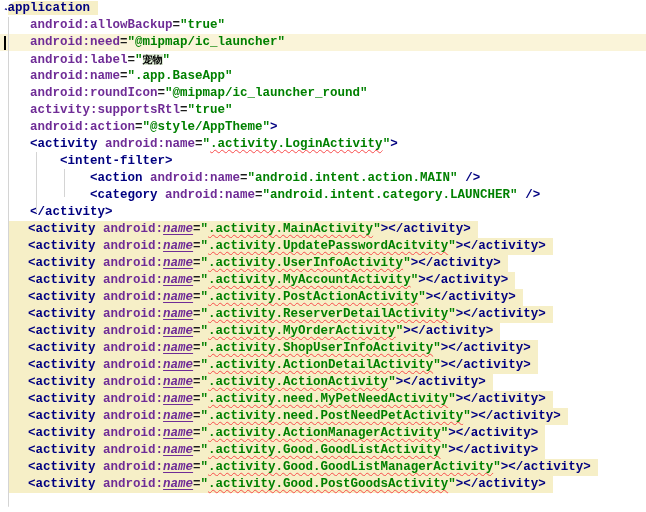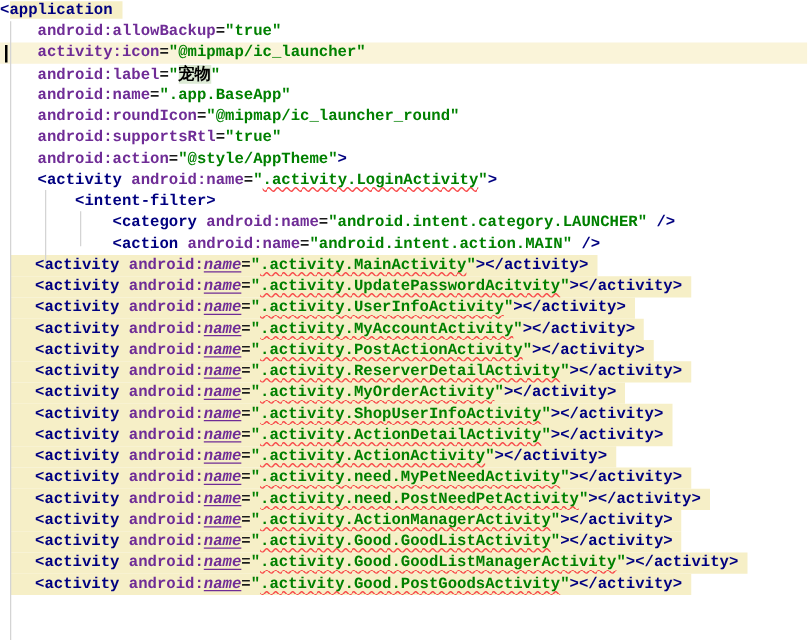--- a/index.html
+++ b/index.html
@@ -30,45 +30,46 @@
   .tk-attr{color:var(--c-attr);}
   .tk-underline{text-decoration:underline;text-decoration-thickness:1px;text-underline-offset:2px;font-style:italic;}
   .tk-eq{color:var(--c-eq);}
   .tk-val{color:var(--c-val);}
   .tk-squiggle{
     text-decoration:underline wavy var(--c-squiggle);
     text-decoration-thickness:1px;
     text-underline-offset:2px;
     text-decoration-skip-ink:none;
   }
-  .tk-cjk{color:var(--c-cjk);background:var(--cjk-bg);font-family:"DejaVu Sans",sans-serif;font-size:13px;}
+  .tk-cjk{color:var(--c-cjk);background:var(--cjk-bg);font-family:"DejaVu Sans",sans-serif;font-size:10px;}
   .tk-ws{color:#000;}
   .guide{position:absolute;width:1px;background:var(--c-guide);z-index:3;}
   .caret{position:absolute;left:4px;top:36px;width:2px;height:14px;background:#000;z-index:5;}
 </style>
 </head>
 <body>
 
-<div class="editor" style="--c-tag: #000080; --c-attr: #6F2C96; --c-eq: #1A1A1A; --c-val: #008000; --c-cjk: #000000; --cjk-bg: #DCEAD4; --row-hl-bg: #F6EFC7; --caret-line-bg: #FAF4D9; --c-squiggle: #F84B4B; --c-guide: #D4D4D4; background: rgb(255, 255, 255);">
+<div class="editor" style="--c-tag: #000080; --c-attr: #6F2C96; --c-eq: #1A1A1A; --c-val: #008000; --c-cjk: #000000; --cjk-bg: #DCEAD4; --row-hl-bg: #F6EFC7; --caret-line-bg: #FAF4D9; --c-squiggle: #F84B4B; --c-guide: #D4D4D4; background: rgb(255, 255, 255); border-radius: 23px;">
   <div class="guide" style="left:8px;top:17px;height:495px;"></div>
   <div class="guide" style="left:36px;top:152px;height:61px;"></div>
   <div class="guide" style="left:64px;top:169px;height:28px;"></div>
   <div id="code-lines">
       <div class="line"><span class="tk-tag">&lt;</span><span class="tk-tag tk-hlword">application</span></div>
       <div class="line"><span class="tk-ws">    </span><span class="tk-attr">android:allowBackup</span><span class="tk-eq">=</span><span class="tk-val">"true"</span></div>
-      <div class="line caret-line"><span class="tk-ws">    </span><span class="tk-attr">activity:icon</span><span class="tk-eq">=</span><span class="tk-val">"@mipmap/ic_launcher"</span></div>
+      <div class="line caret-line"><span class="tk-ws">    </span><span class="tk-attr">android:need</span><span class="tk-eq">=</span><span class="tk-val">"@mipmap/ic_launcher"</span></div>
       <div class="line"><span class="tk-ws">    </span><span class="tk-attr">android:label</span><span class="tk-eq">=</span><span class="tk-val">"</span><span class="tk-cjk">宠物</span><span class="tk-val">"</span></div>
       <div class="line"><span class="tk-ws">    </span><span class="tk-attr">android:name</span><span class="tk-eq">=</span><span class="tk-val">".app.BaseApp"</span></div>
       <div class="line"><span class="tk-ws">    </span><span class="tk-attr">android:roundIcon</span><span class="tk-eq">=</span><span class="tk-val">"@mipmap/ic_launcher_round"</span></div>
-      <div class="line"><span class="tk-ws">    </span><span class="tk-attr">android:supportsRtl</span><span class="tk-eq">=</span><span class="tk-val">"true"</span></div>
+      <div class="line"><span class="tk-ws">    </span><span class="tk-attr">activity:supportsRtl</span><span class="tk-eq">=</span><span class="tk-val">"true"</span></div>
       <div class="line"><span class="tk-ws">    </span><span class="tk-attr">android:action</span><span class="tk-eq">=</span><span class="tk-val">"@style/AppTheme"</span><span class="tk-tag">&gt;</span></div>
       <div class="line"><span class="tk-ws">    </span><span class="tk-tag">&lt;activity</span><span class="tk-ws"> </span><span class="tk-attr">android:name</span><span class="tk-eq">=</span><span class="tk-val">"</span><span class="tk-val tk-squiggle">.activity.LoginActivity</span><span class="tk-val">"</span><span class="tk-tag">&gt;</span></div>
       <div class="line"><span class="tk-ws">        </span><span class="tk-tag">&lt;intent-filter&gt;</span></div>
+      <div class="line"><span class="tk-ws">            </span><span class="tk-tag">&lt;action</span><span class="tk-ws"> </span><span class="tk-attr">android:name</span><span class="tk-eq">=</span><span class="tk-val">"android.intent.action.MAIN"</span><span class="tk-ws"> </span><span class="tk-tag">/&gt;</span></div>
       <div class="line"><span class="tk-ws">            </span><span class="tk-tag">&lt;category</span><span class="tk-ws"> </span><span class="tk-attr">android:name</span><span class="tk-eq">=</span><span class="tk-val">"android.intent.category.LAUNCHER"</span><span class="tk-ws"> </span><span class="tk-tag">/&gt;</span></div>
-      <div class="line"><span class="tk-ws">            </span><span class="tk-tag">&lt;action</span><span class="tk-ws"> </span><span class="tk-attr">android:name</span><span class="tk-eq">=</span><span class="tk-val">"android.intent.action.MAIN"</span><span class="tk-ws"> </span><span class="tk-tag">/&gt;</span></div>
+      <div class="line"><span class="tk-ws">    </span><span class="tk-tag">&lt;/activity&gt;</span></div>
       <div class="line"><span class="rowhl"><span class="tk-tag">&lt;activity</span><span class="tk-ws"> </span><span class="tk-attr">android:</span><span class="tk-attr tk-underline">name</span><span class="tk-eq">=</span><span class="tk-val">"</span><span class="tk-val tk-squiggle">.activity.MainActivity</span><span class="tk-val">"</span><span class="tk-tag">&gt;&lt;/activity&gt;</span></span></div>
       <div class="line"><span class="rowhl"><span class="tk-tag">&lt;activity</span><span class="tk-ws"> </span><span class="tk-attr">android:</span><span class="tk-attr tk-underline">name</span><span class="tk-eq">=</span><span class="tk-val">"</span><span class="tk-val tk-squiggle">.activity.UpdatePasswordAcitvity</span><span class="tk-val">"</span><span class="tk-tag">&gt;&lt;/activity&gt;</span></span></div>
       <div class="line"><span class="rowhl"><span class="tk-tag">&lt;activity</span><span class="tk-ws"> </span><span class="tk-attr">android:</span><span class="tk-attr tk-underline">name</span><span class="tk-eq">=</span><span class="tk-val">"</span><span class="tk-val tk-squiggle">.activity.UserInfoActivity</span><span class="tk-val">"</span><span class="tk-tag">&gt;&lt;/activity&gt;</span></span></div>
       <div class="line"><span class="rowhl"><span class="tk-tag">&lt;activity</span><span class="tk-ws"> </span><span class="tk-attr">android:</span><span class="tk-attr tk-underline">name</span><span class="tk-eq">=</span><span class="tk-val">"</span><span class="tk-val tk-squiggle">.activity.MyAccountActivity</span><span class="tk-val">"</span><span class="tk-tag">&gt;&lt;/activity&gt;</span></span></div>
       <div class="line"><span class="rowhl"><span class="tk-tag">&lt;activity</span><span class="tk-ws"> </span><span class="tk-attr">android:</span><span class="tk-attr tk-underline">name</span><span class="tk-eq">=</span><span class="tk-val">"</span><span class="tk-val tk-squiggle">.activity.PostActionActivity</span><span class="tk-val">"</span><span class="tk-tag">&gt;&lt;/activity&gt;</span></span></div>
       <div class="line"><span class="rowhl"><span class="tk-tag">&lt;activity</span><span class="tk-ws"> </span><span class="tk-attr">android:</span><span class="tk-attr tk-underline">name</span><span class="tk-eq">=</span><span class="tk-val">"</span><span class="tk-val tk-squiggle">.activity.ReserverDetailActivity</span><span class="tk-val">"</span><span class="tk-tag">&gt;&lt;/activity&gt;</span></span></div>
       <div class="line"><span class="rowhl"><span class="tk-tag">&lt;activity</span><span class="tk-ws"> </span><span class="tk-attr">android:</span><span class="tk-attr tk-underline">name</span><span class="tk-eq">=</span><span class="tk-val">"</span><span class="tk-val tk-squiggle">.activity.MyOrderActivity</span><span class="tk-val">"</span><span class="tk-tag">&gt;&lt;/activity&gt;</span></span></div>
       <div class="line"><span class="rowhl"><span class="tk-tag">&lt;activity</span><span class="tk-ws"> </span><span class="tk-attr">android:</span><span class="tk-attr tk-underline">name</span><span class="tk-eq">=</span><span class="tk-val">"</span><span class="tk-val tk-squiggle">.activity.ShopUserInfoActivity</span><span class="tk-val">"</span><span class="tk-tag">&gt;&lt;/activity&gt;</span></span></div>
       <div class="line"><span class="rowhl"><span class="tk-tag">&lt;activity</span><span class="tk-ws"> </span><span class="tk-attr">android:</span><span class="tk-attr tk-underline">name</span><span class="tk-eq">=</span><span class="tk-val">"</span><span class="tk-val tk-squiggle">.activity.ActionDetailActivity</span><span class="tk-val">"</span><span class="tk-tag">&gt;&lt;/activity&gt;</span></span></div>
       <div class="line"><span class="rowhl"><span class="tk-tag">&lt;activity</span><span class="tk-ws"> </span><span class="tk-attr">android:</span><span class="tk-attr tk-underline">name</span><span class="tk-eq">=</span><span class="tk-val">"</span><span class="tk-val tk-squiggle">.activity.ActionActivity</span><span class="tk-val">"</span><span class="tk-tag">&gt;&lt;/activity&gt;</span></span></div>

